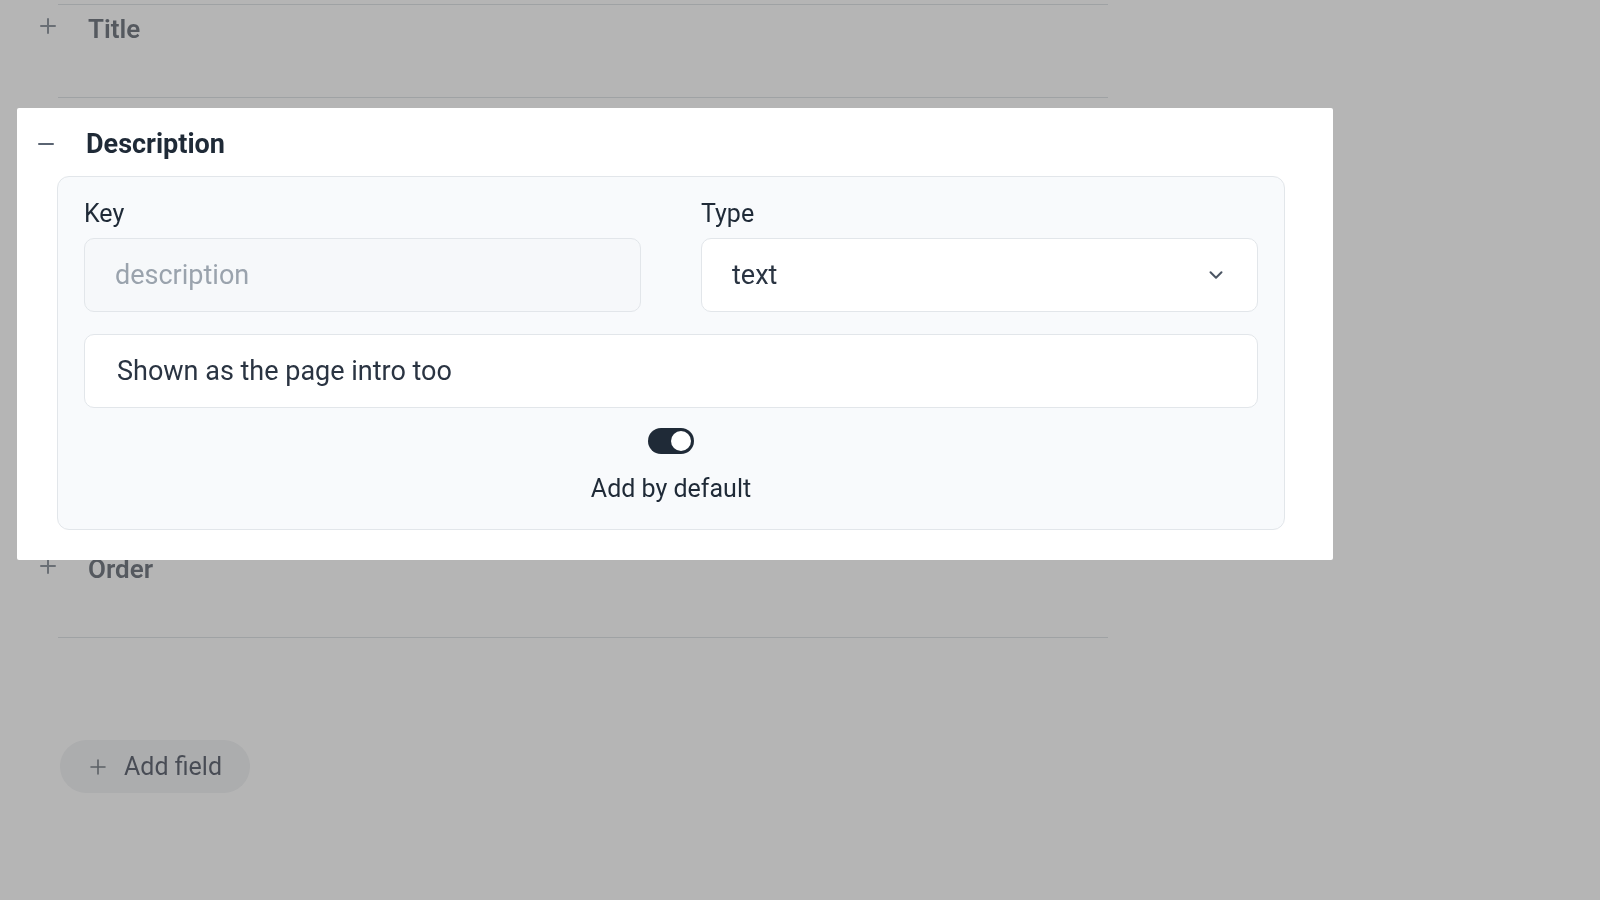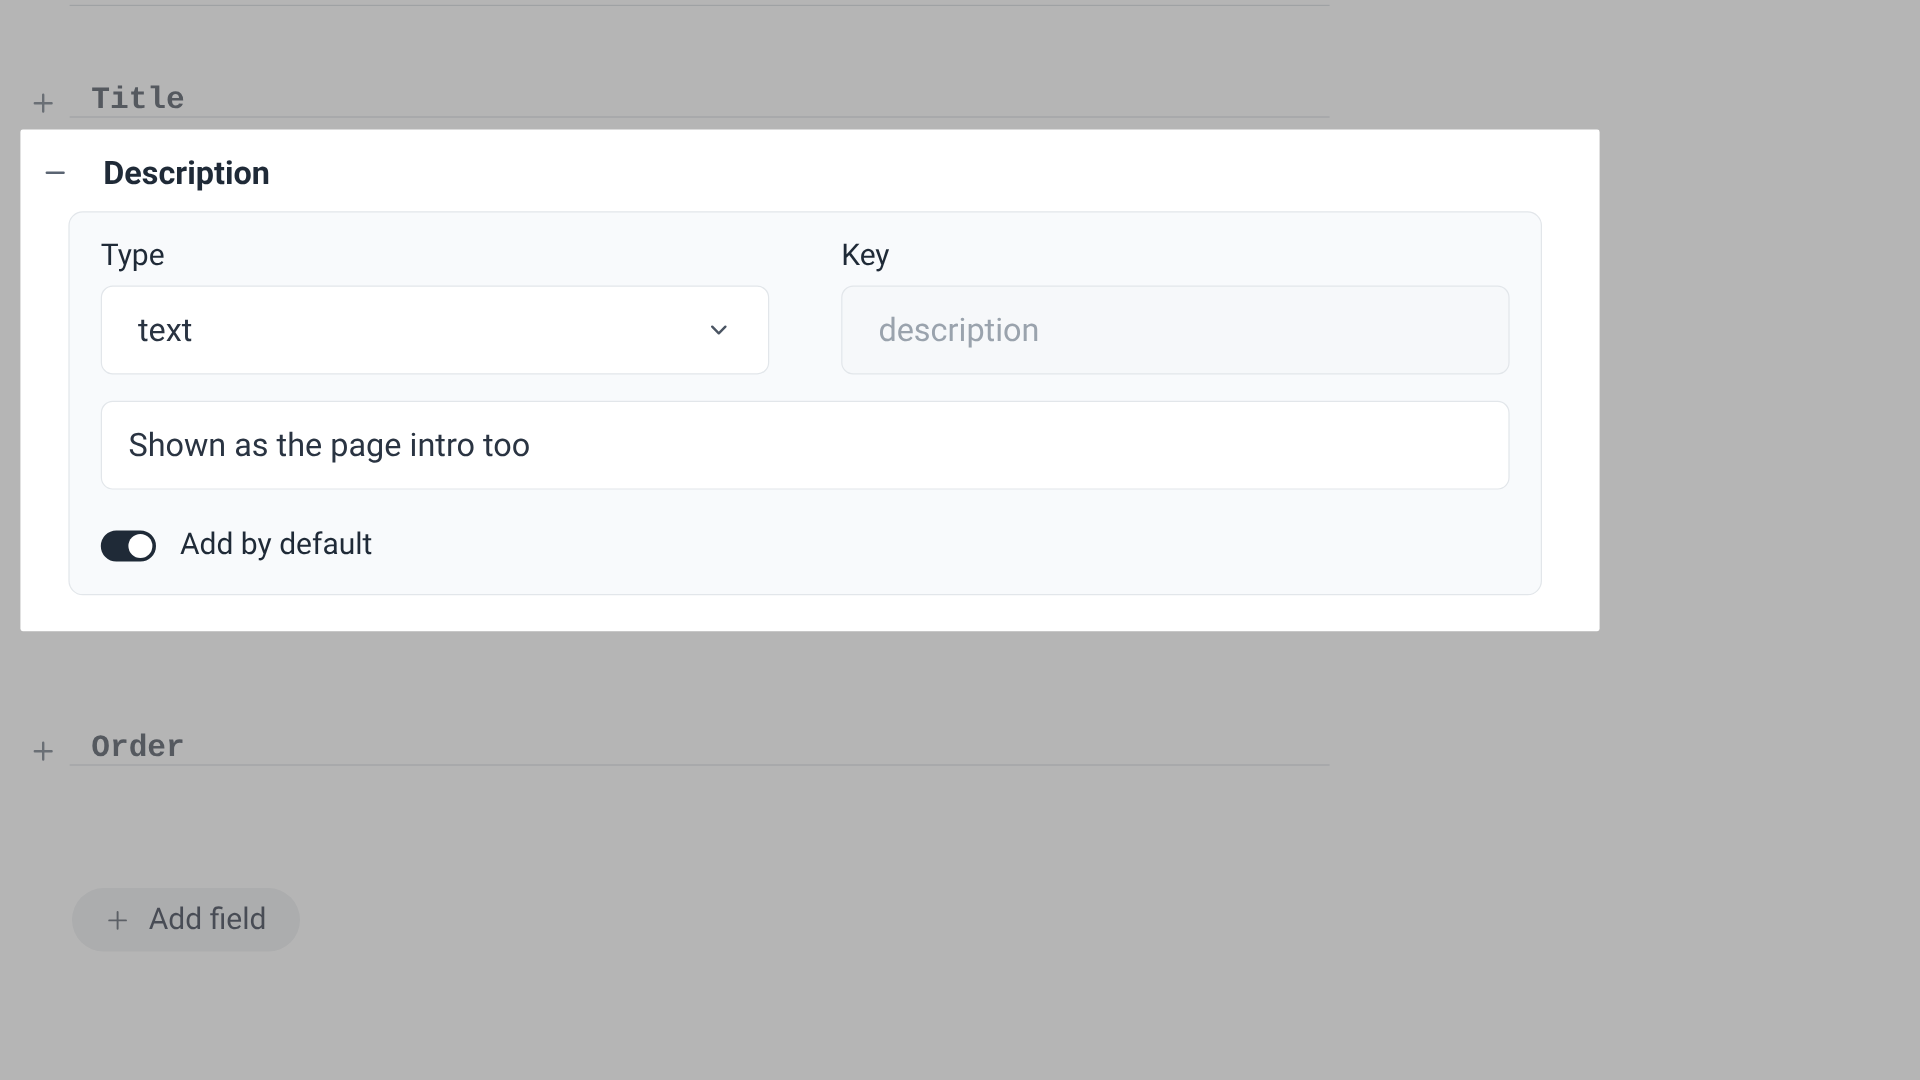--- a/index.html
+++ b/index.html
@@ -26,26 +26,25 @@
       position: absolute;
       left: 0;
       top: 0;
       width: 1156px;
       padding-top: 0;
     }
 
     
     .field-row {
       display: flex;
-      align-items: flex-end;
+      align-items: flex-start;
       gap: 28px;
-      padding-left: 24px;
+      padding-left: 36px;
       height: 84px;
       position: relative;
-      font-family: Liberation Mono, monospace;
     }
     .field-row .rule {
       position: absolute;
       left: 58px;
       right: 48px;
       bottom: 0;
       height: 1px;
       background: #cfd4d9;
     }
     .field-row.toprule-only .rule-top {
@@ -151,31 +150,32 @@
     }
     .instructions-block {
       margin-top: 22px;
     }
     .instructions-input {
       height: 74px;
       border: 1px solid #e2e6ea;
       border-radius: 10px;
       background: #fff;
       font-size: 27px;
-      padding: 0 22px;
+      padding: 0 32px;
       color: #2a3442;
       width: 100%;
       font-family: inherit;
     }
 
     .toggle-row {
-      margin-top: 32px;
+      margin-top: 20px;
       display: flex;
       align-items: center;
       gap: 20px;
+      flex-direction: column;
     }
     .toggle {
       width: 46px;
       height: 26px;
       border-radius: 13px;
       background: #1f2a37;
       position: relative;
       flex: none;
     }
     .toggle .knob {
@@ -269,35 +269,35 @@
     <span class="collapse-btn">
       <svg width="18" height="18" viewBox="0 0 18 18">
           <path d="M2 9h14" stroke="#5a6472" stroke-width="2" stroke-linecap="round"></path>
         </svg>
     </span>
     <span class="field-title">Description</span>
   </div>
 
   <div class="card">
     <div class="form-row">
+      <div class="form-col">
+        <div class="label">Key</div>
+        <input class="text-input disabled" disabled="" value="description" style="">
+      </div>
       <div class="form-col">
         <div class="label">Type</div>
         <div class="select">
           <span>text</span>
           <span class="chev">
             <svg width="22" height="22" viewBox="0 0 24 24">
                 <path d="M6 9l6 6 6-6" stroke="#4b5563" stroke-width="2.2" fill="none" stroke-linecap="round" stroke-linejoin="round"></path>
               </svg>
           </span>
         </div>
       </div>
-      <div class="form-col">
-        <div class="label">Key</div>
-        <input class="text-input disabled" disabled="" value="description" style="">
-      </div>
     </div>
 
     <div class="instructions-block">
       <input class="instructions-input" value="Shown as the page intro too" style="">
     </div>
 
     <div class="toggle-row">
       <div class="toggle">
         <div class="knob"></div>
       </div>

